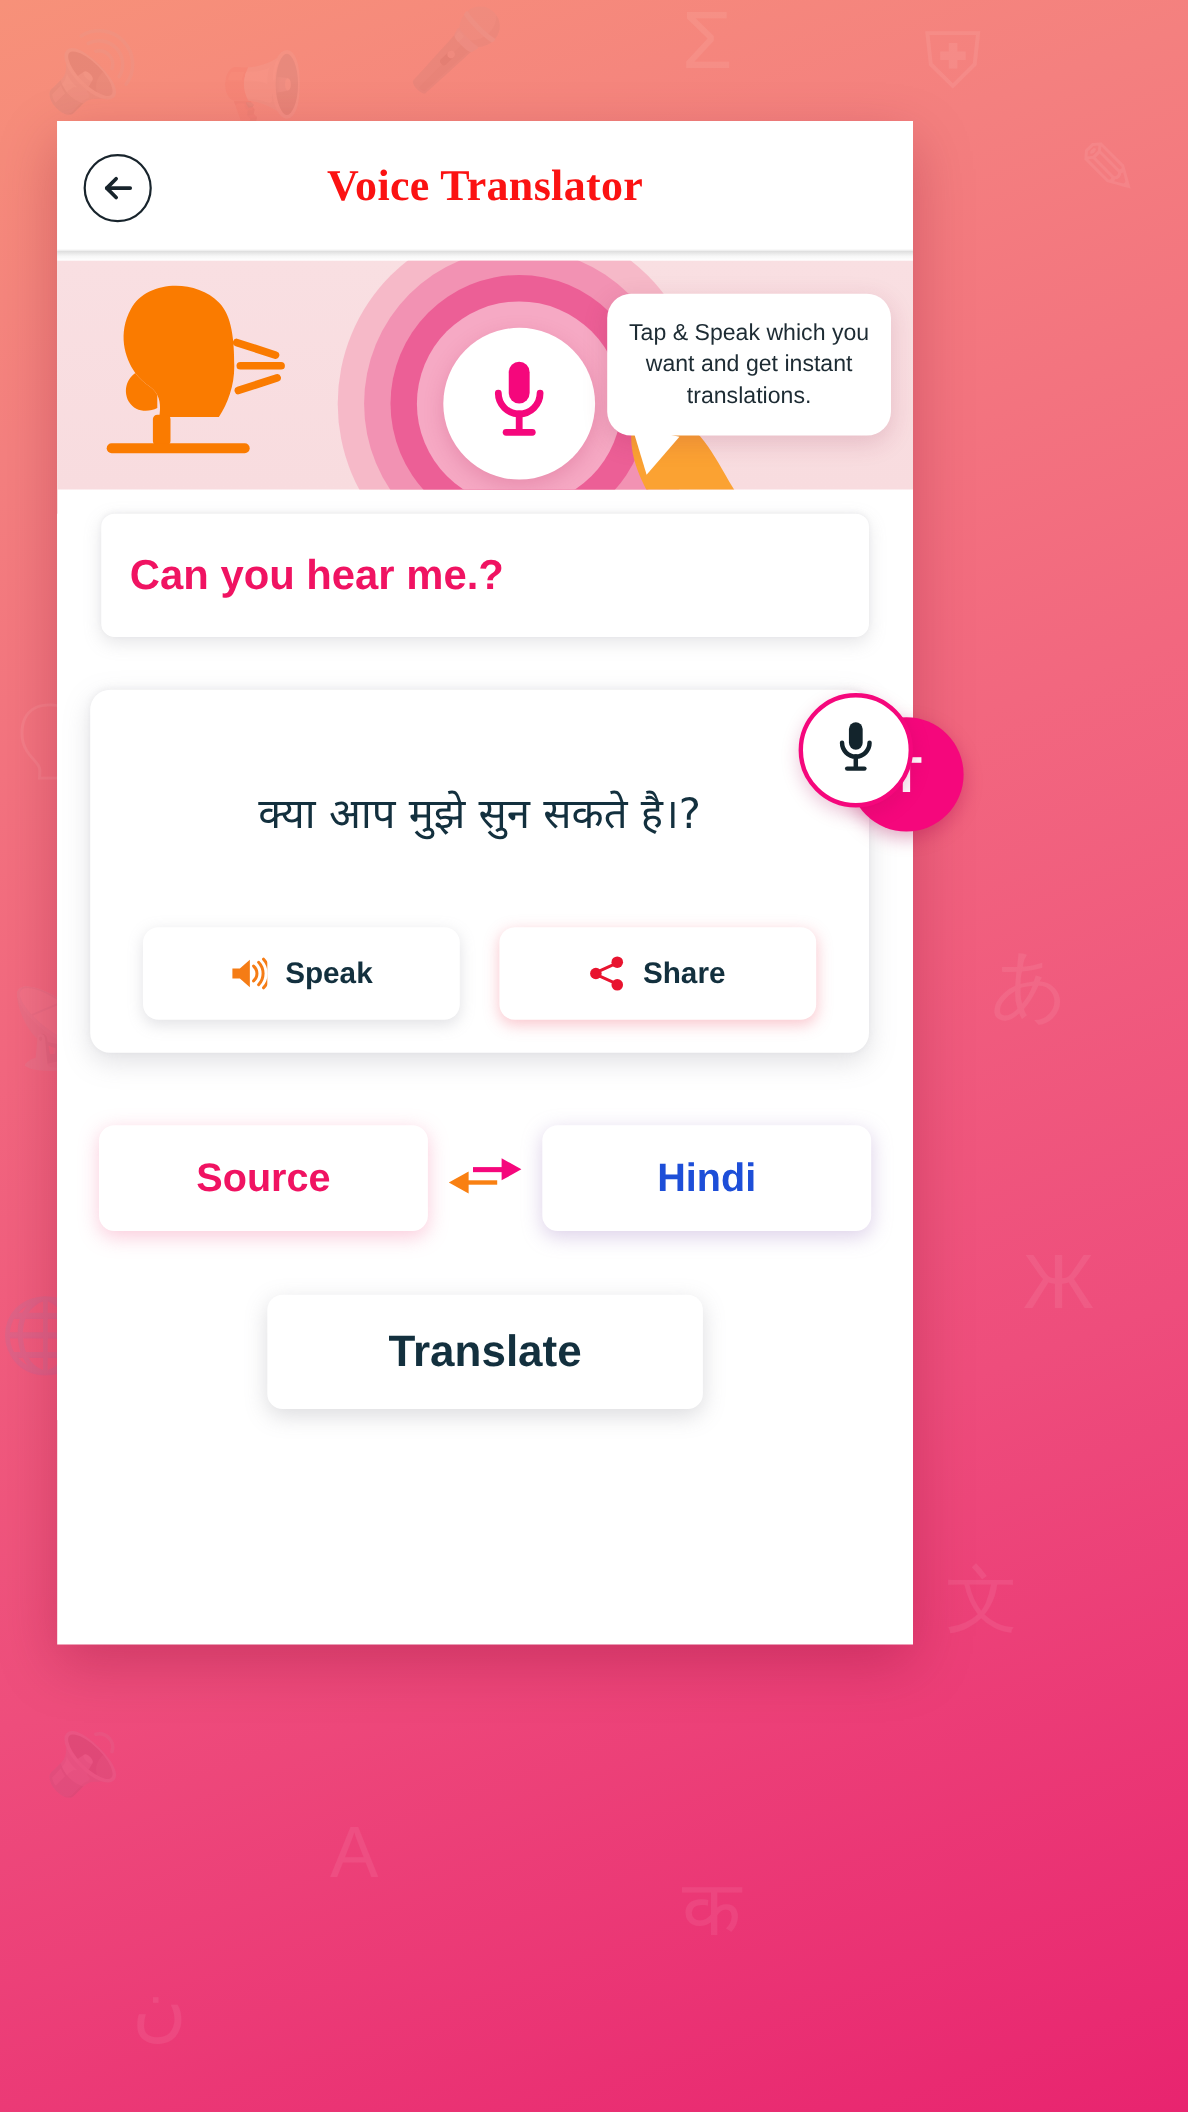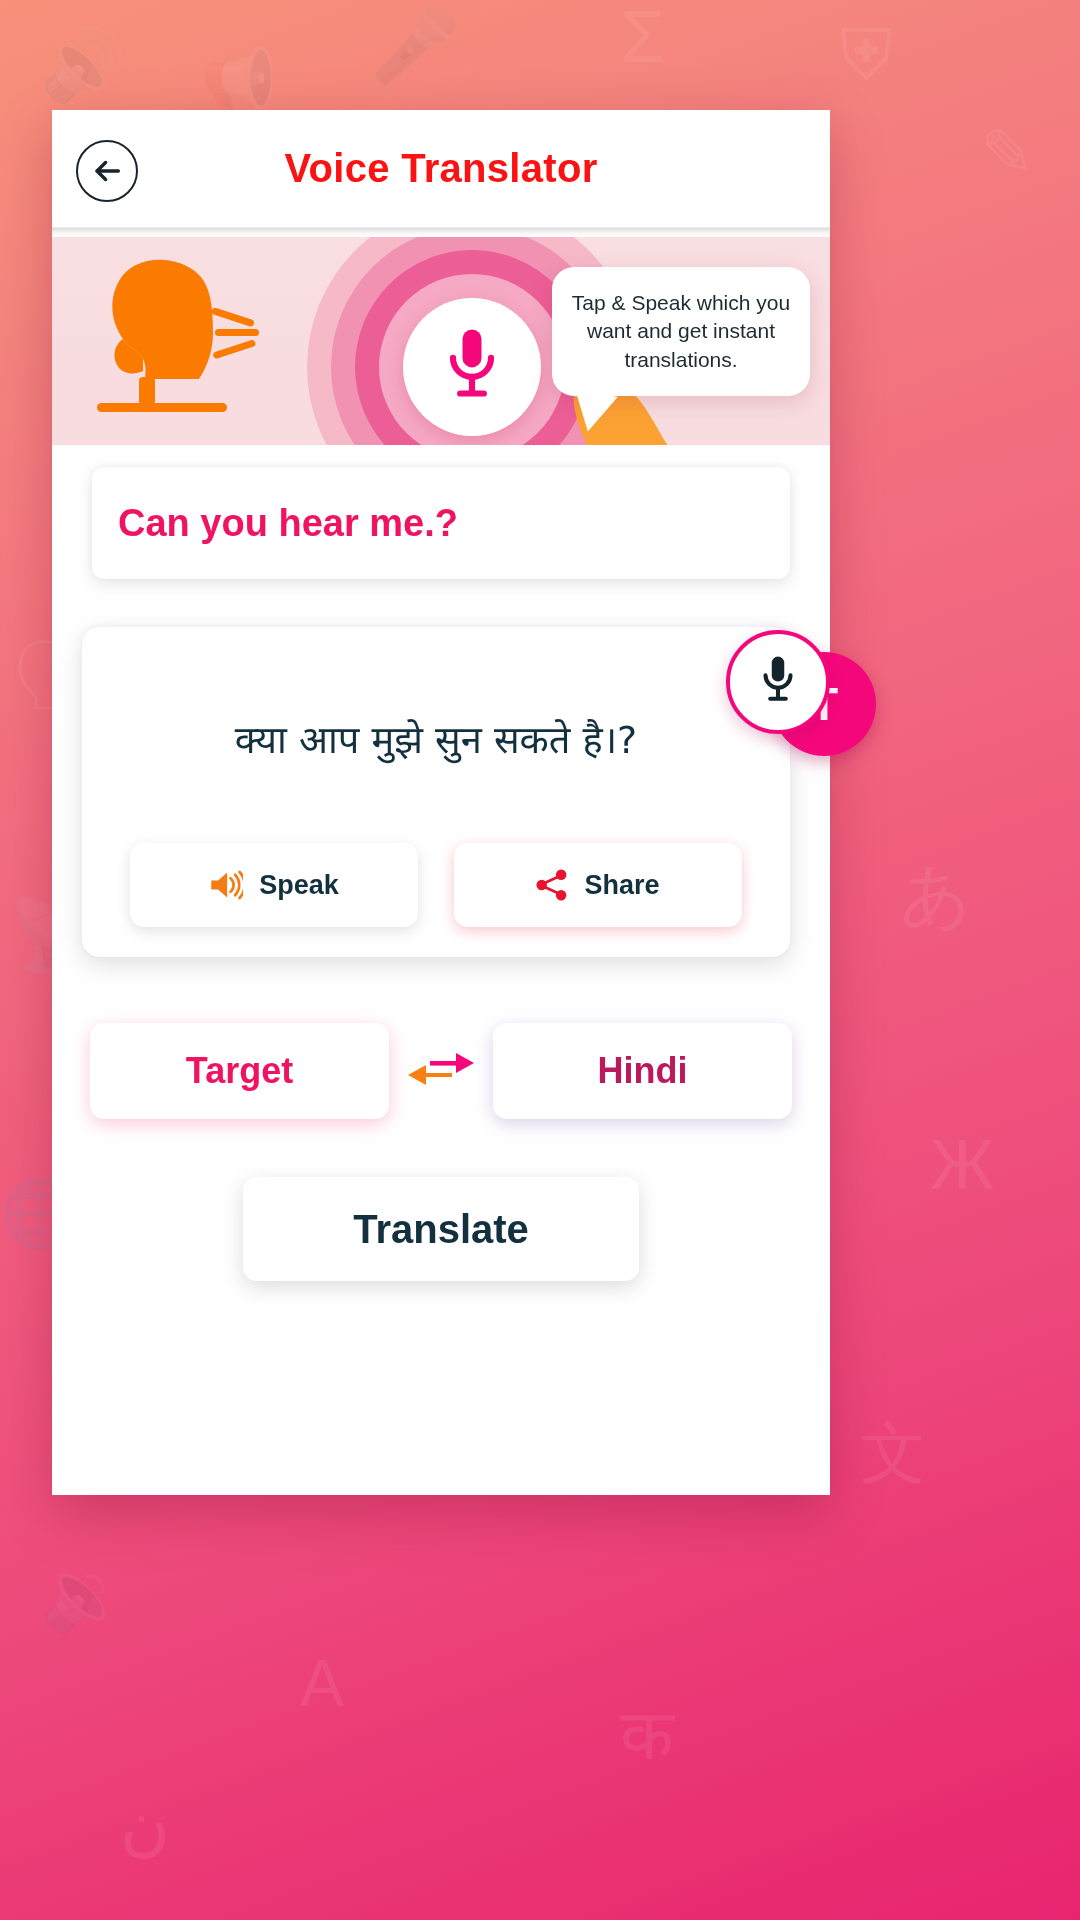--- a/index.html
+++ b/index.html
@@ -41,20 +41,21 @@
     overflow:visible;
   }
 
   
   #header {
     position:relative;
     height:118px;
     background:#ffffff;
     display:flex; align-items:center;
     border-bottom:1px solid #ececec;
+    font-family:Liberation Serif, serif;
   }
   #back-btn {
     position:absolute; left:24px; top:30px;
     width:62px; height:62px;
     border-radius:50%;
     border:2.5px solid #18242c;
     display:flex; align-items:center; justify-content:center;
     background:#fff;
     cursor:pointer;
   }
@@ -213,21 +214,21 @@
     flex:1;
     height:96px;
     border-radius:14px;
     background:#ffffff;
     display:flex; align-items:center; justify-content:center;
     font-size:36px;
     font-weight:bold;
     cursor:pointer;
   }
   #pill-source { box-shadow:0 5px 18px rgba(245,130,170,.42); color:#f01362; }
-  #pill-target { box-shadow:0 5px 18px rgba(170,140,200,.40); color:#be185d; }
+  #pill-target { box-shadow:0 5px 18px rgba(170,140,200,.40); color:#1d4ed8; }
   #swap-btn {
     width:104px;
     display:flex; align-items:center; justify-content:center;
     cursor:pointer;
   }
 
   
   #translate-wrap { display:flex; justify-content:center; margin-top:58px; }
   #translate-btn {
     width:396px; height:104px;
@@ -401,21 +402,21 @@
           </span>
           <span>Share</span>
         </div>
 
       </div>
     </div>
 
     <div id="lang-section">
       <div id="lang-row">
         <div class="lang-pill" id="pill-source">
-          <span>Target</span>
+          <span>Source</span>
         </div>
         <div id="swap-btn">
           <span>
             <svg width="74" height="52" viewBox="0 0 74 52">
               <g>
                 <polygon points="4,32 22,22 22,42" fill="#f98012"></polygon>
                 <rect x="20" y="30" width="28" height="4" fill="#f98012"></rect>
               </g>
               <g>
                 <polygon points="70,20 52,10 52,30" fill="#f5077c"></polygon>

